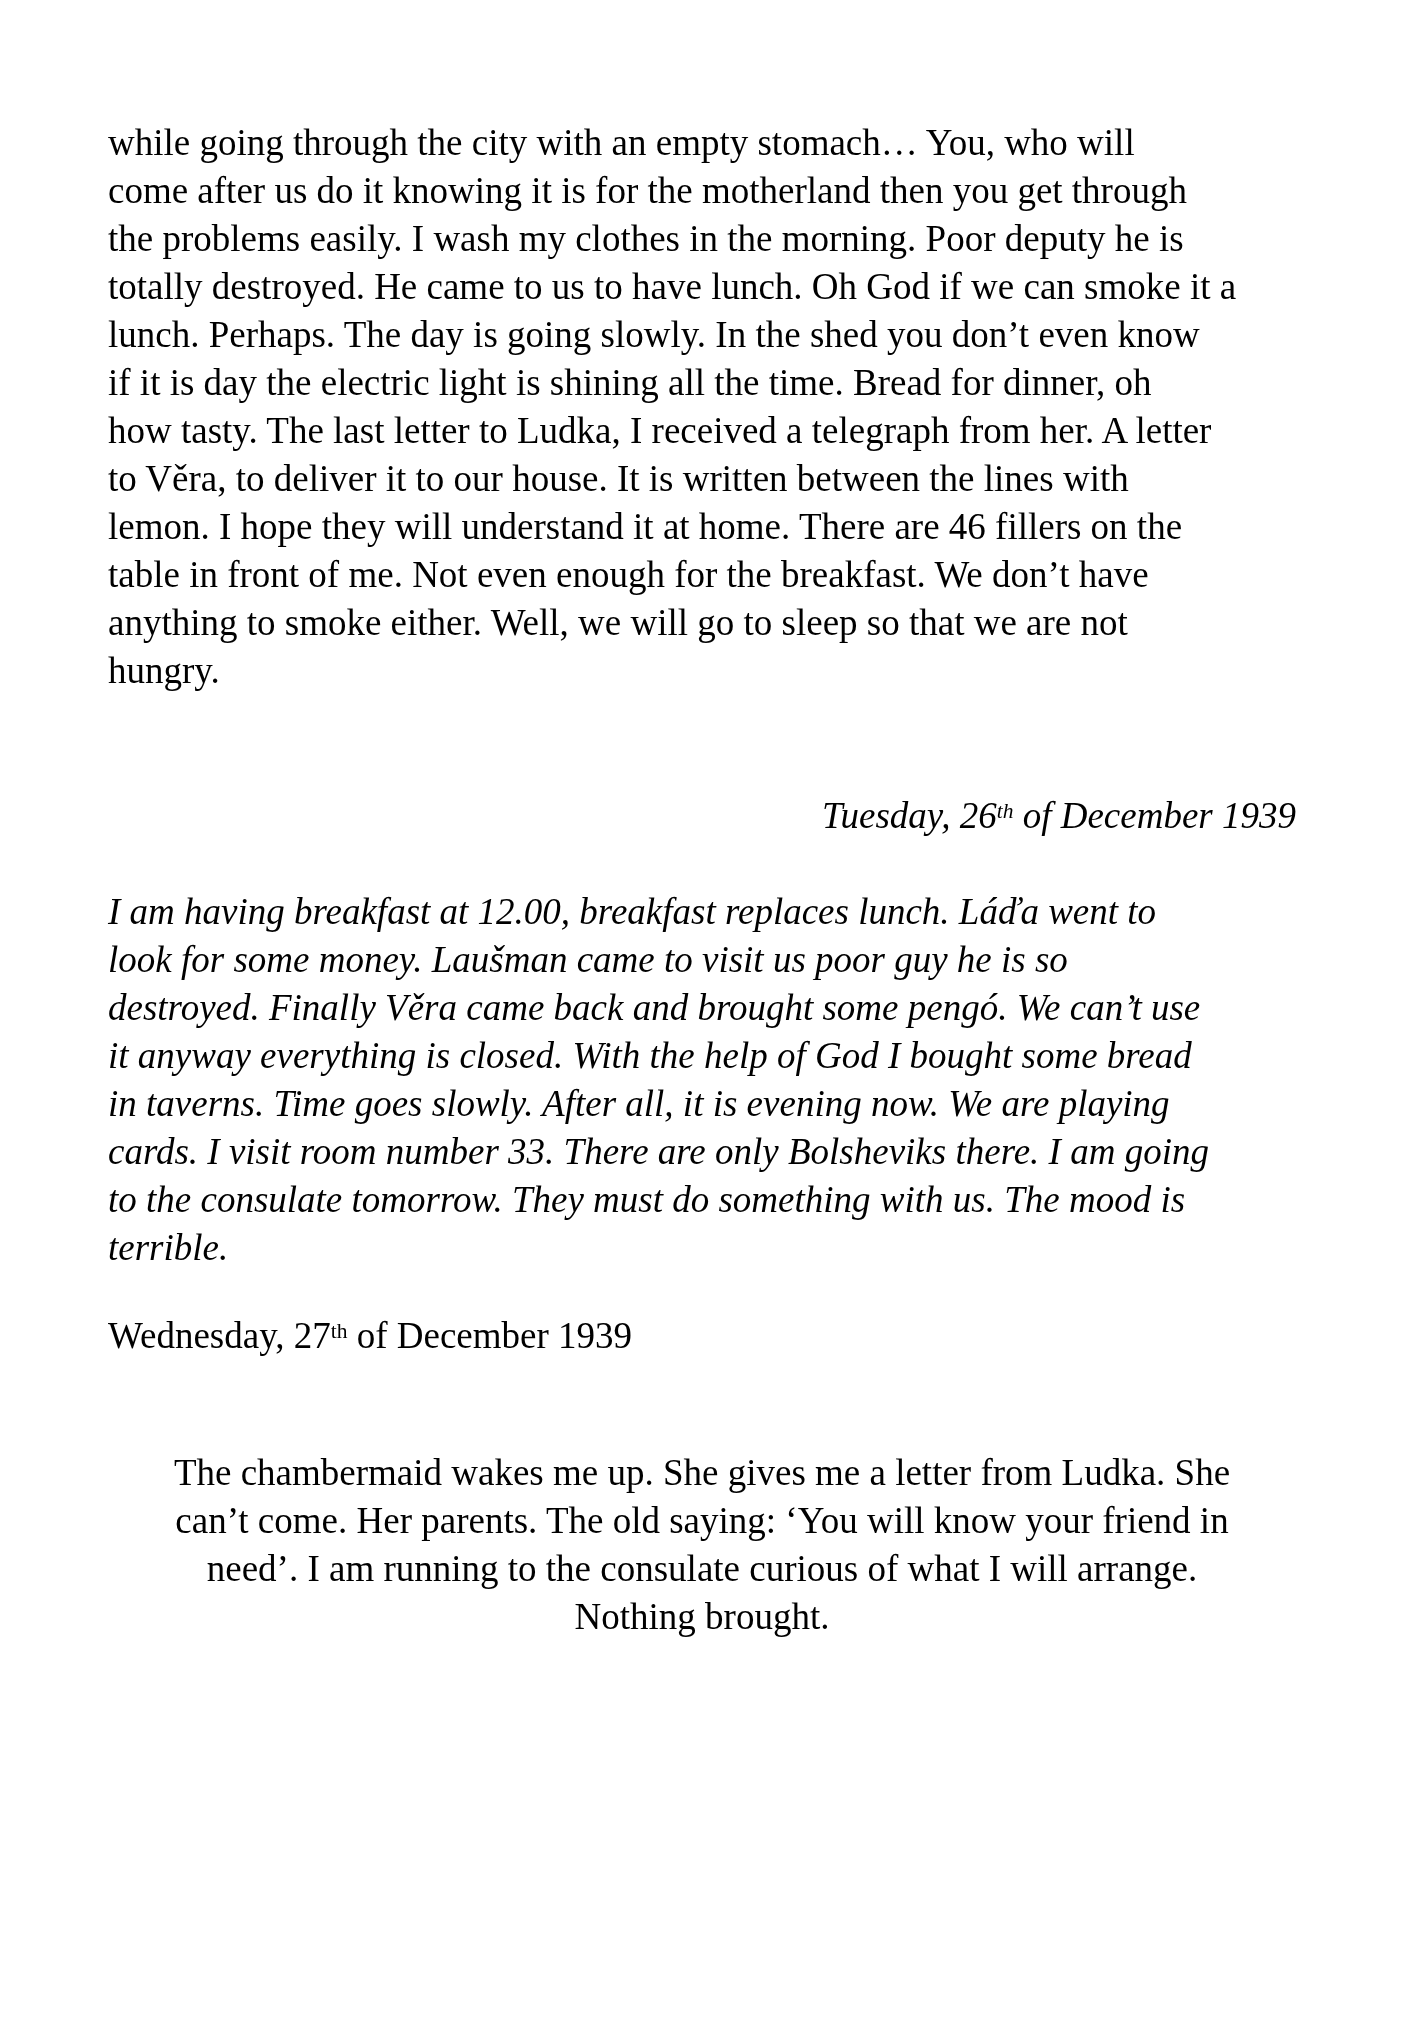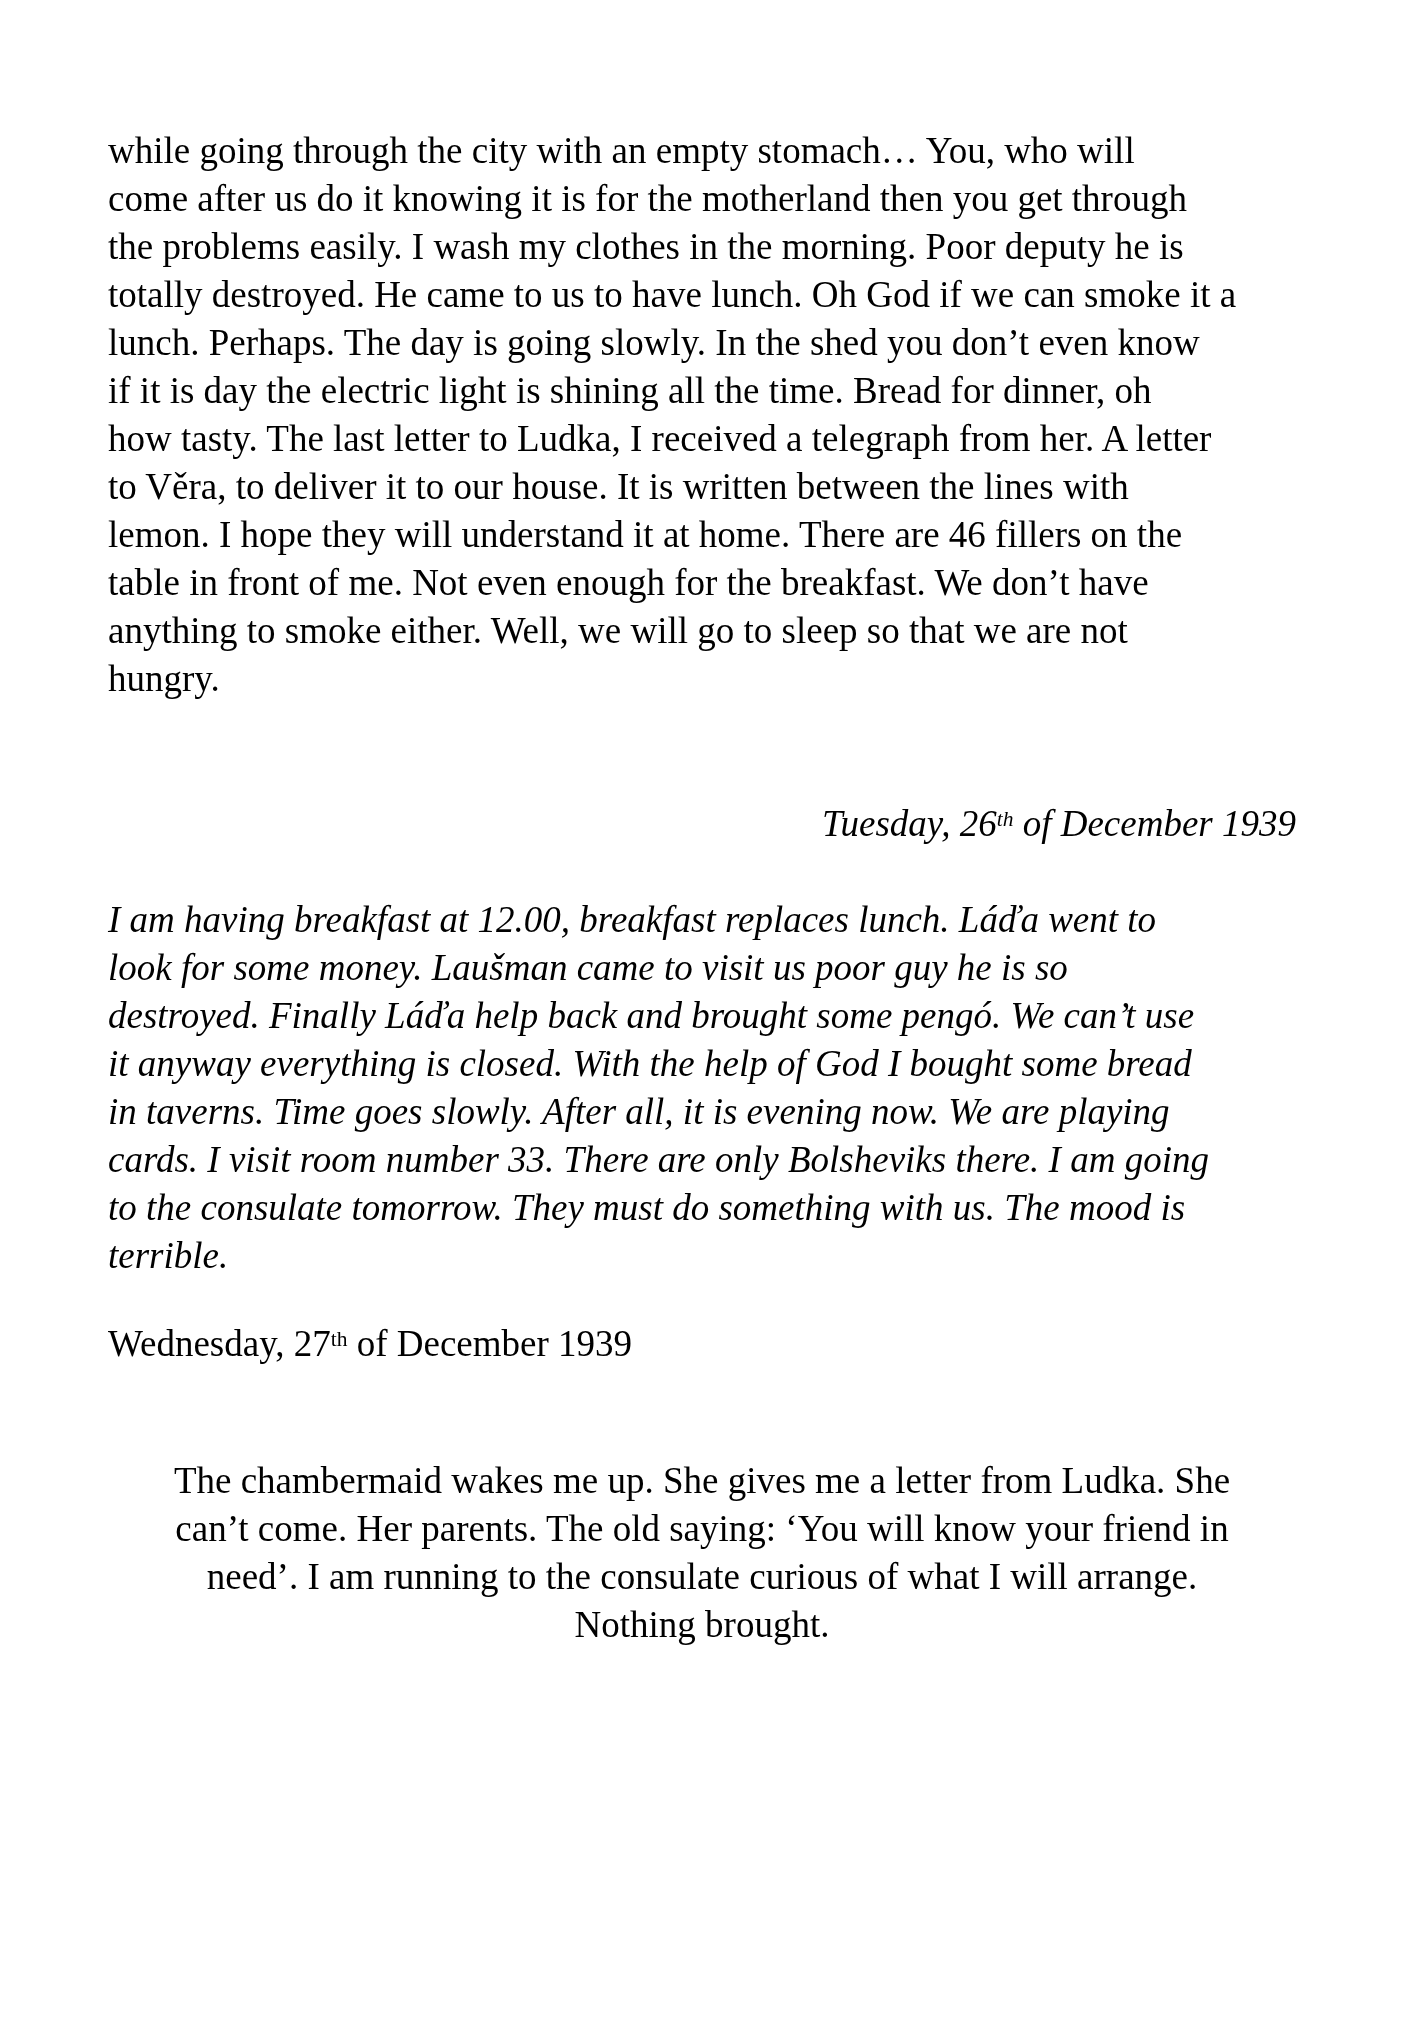--- a/index.html
+++ b/index.html
@@ -12,21 +12,21 @@
     width: 1428px;
     height: 2028px;
     background: #ffffff;
     color: #000000;
     font-family: "Liberation Serif", "DejaVu Serif", serif;
     overflow: hidden;
   }
   .content {
     position: absolute;
     left: 108px;
-    top: 8px;
+    top: 0;
     width: 1188px;
     font-size: 37px;
     line-height: 48px;
   }
   .para .line {
     white-space: pre;
   }
   .para-1 { padding-top: 119px; }
   .heading-1 { margin-top: 97px; text-align: right; font-style: italic; }
   .para-2 { margin-top: 48px; font-style: italic; }
@@ -59,21 +59,21 @@
       <div class="line">hungry.</div>
     </div>
 
     <div class="heading heading-1">
       <span>Tuesday, 26</span><sup>th</sup><span> of December 1939</span>
     </div>
 
     <div class="para para-2">
       <div class="line">I am having breakfast at 12.00, breakfast replaces lunch. Láďa went to</div>
       <div class="line">look for some money. Laušman came to visit us poor guy he is so</div>
-      <div class="line">destroyed. Finally Láďa help back and brought some pengó. We can’t use</div>
+      <div class="line">destroyed. Finally Věra came back and brought some pengó. We can’t use</div>
       <div class="line">it anyway everything is closed. With the help of God I bought some bread</div>
       <div class="line">in taverns. Time goes slowly. After all, it is evening now. We are playing</div>
       <div class="line">cards. I visit room number 33. There are only Bolsheviks there. I am going</div>
       <div class="line">to the consulate tomorrow. They must do something with us. The mood is</div>
       <div class="line">terrible.</div>
     </div>
 
     <div class="heading heading-2">
       <span>Wednesday, 27</span><sup>th</sup><span> of December 1939</span>
     </div>

